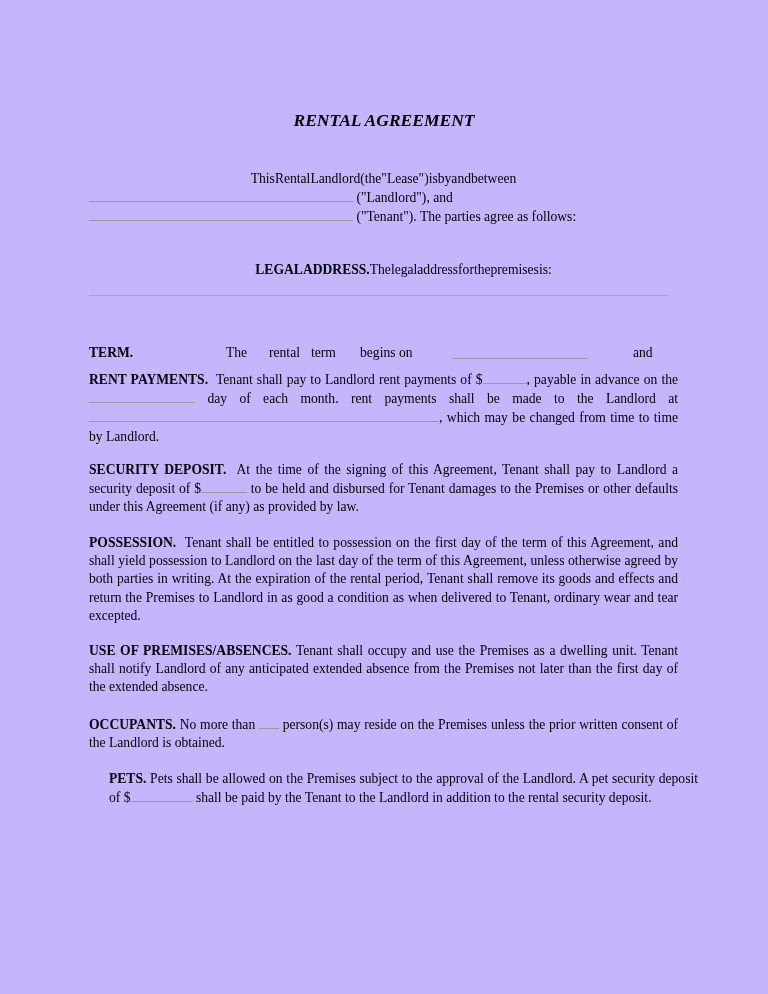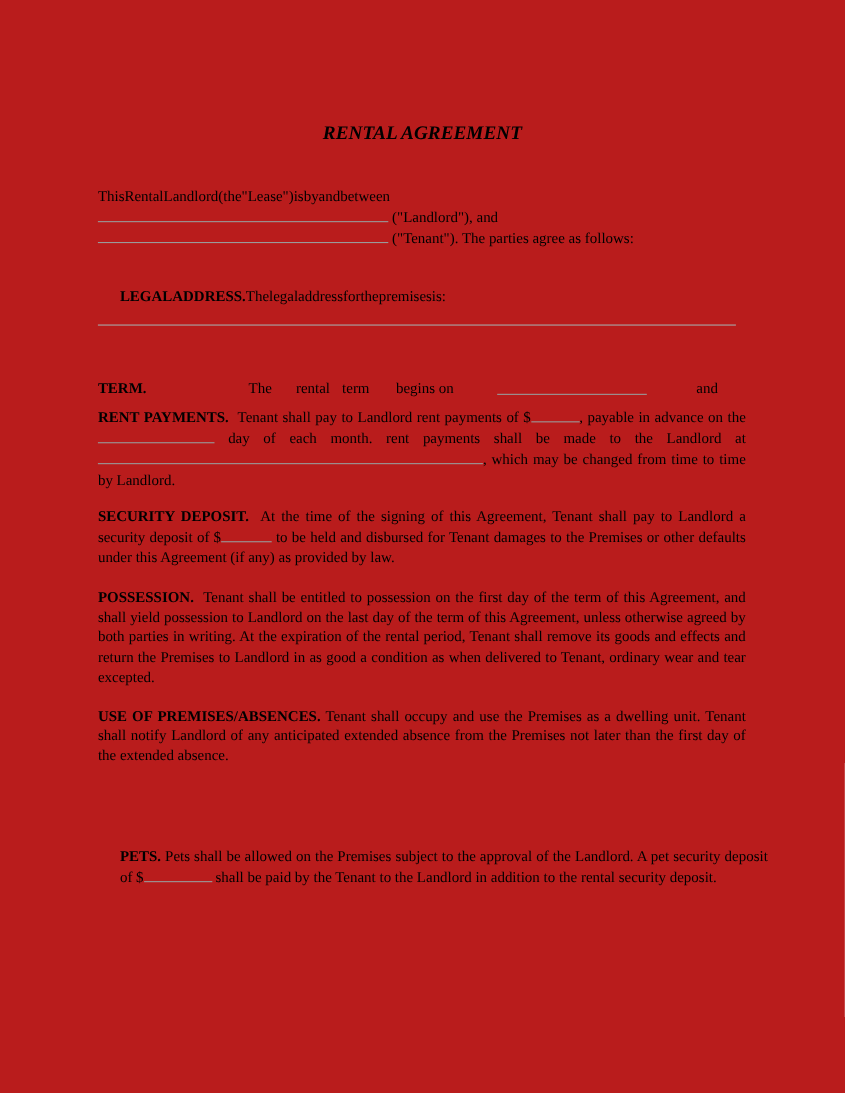--- a/index.html
+++ b/index.html
@@ -1,23 +1,23 @@
 <!DOCTYPE html>
 <html><head>
 <meta charset="utf-8">
 <style>
   html, body { margin: 0; padding: 0; background: #ffffff; }
   body { width: 768px; height: 994px; position: relative; overflow: hidden;
          font-family: "Liberation Serif", "DejaVu Serif", serif; color: #000; }
-  .page { position: absolute; left: 0; top: 0; width: 768px; height: 994px; background: #b91c1c; }
+  .page { position: absolute; left: 0; top: 0; width: 768px; height: 994px; background: #c4b5fd; }
   .title { position: absolute; top: 110px; left: 0; width: 768px; text-align: center;
            font-weight: bold; font-style: italic; font-size: 17.5px; }
   .para { position: absolute; left: 89px; width: 589px; font-size: 13.6px; line-height: 18.2px;
           text-align: justify; }
-  .just-line { display: flex; justify-content: flex-start; white-space: nowrap; }
+  .just-line { display: flex; justify-content: center; white-space: nowrap; }
   .hd { font-weight: bold; }
   .blank { display: inline-block; border-bottom: 1px solid #9a9a9a; height: 13px; vertical-align: baseline; }
   .uline-full { position: absolute; left: 89px; width: 580px; height: 0; border-top: 1px solid #a8a8a8; }
   .line { white-space: nowrap; }
 </style>
 </head>
 <body>
 
 <div class="page">
 
@@ -89,20 +89,26 @@
   <div class="para" style="top:534px;">
     <span class="hd">POSSESSION.</span>&nbsp;
     <span>Tenant shall be entitled to possession on the first day of the term of this Agreement, and shall yield possession to Landlord on the last day of the term of this Agreement, unless otherwise agreed by both parties in writing.  At the expiration of the rental period, Tenant shall remove its goods and effects and return the Premises to Landlord in as good a condition as when delivered to Tenant, ordinary wear and tear excepted.</span>
   </div>
 
   <div class="para" style="top:642px;">
     <span class="hd">USE OF PREMISES/ABSENCES.</span>
     <span>Tenant shall occupy and use the Premises as a dwelling unit. Tenant shall notify Landlord of any anticipated extended absence from the Premises not later than the first day of the extended absence.</span>
   </div>
 
+  <div class="para" style="top:715px;">
+    <span class="hd">OCCUPANTS.</span>
+    <span>No more than</span>
+    <span class="blank" style="width:20px;"></span>
+    <span>person(s) may reside on the Premises unless the prior written consent of the Landlord is obtained.</span>
+  </div>
 
   <div class="para" style="top:770px;margin-left:20px;">
     <span class="hd">PETS.</span>
     <span>Pets shall be allowed on the Premises subject to the approval of the Landlord. A pet security deposit of $</span><span class="blank" style="width:62px;"></span>
     <span>shall be paid by the Tenant to the Landlord in addition to the rental security deposit.</span>
   </div>
 
 </div>
 
 </body></html>

